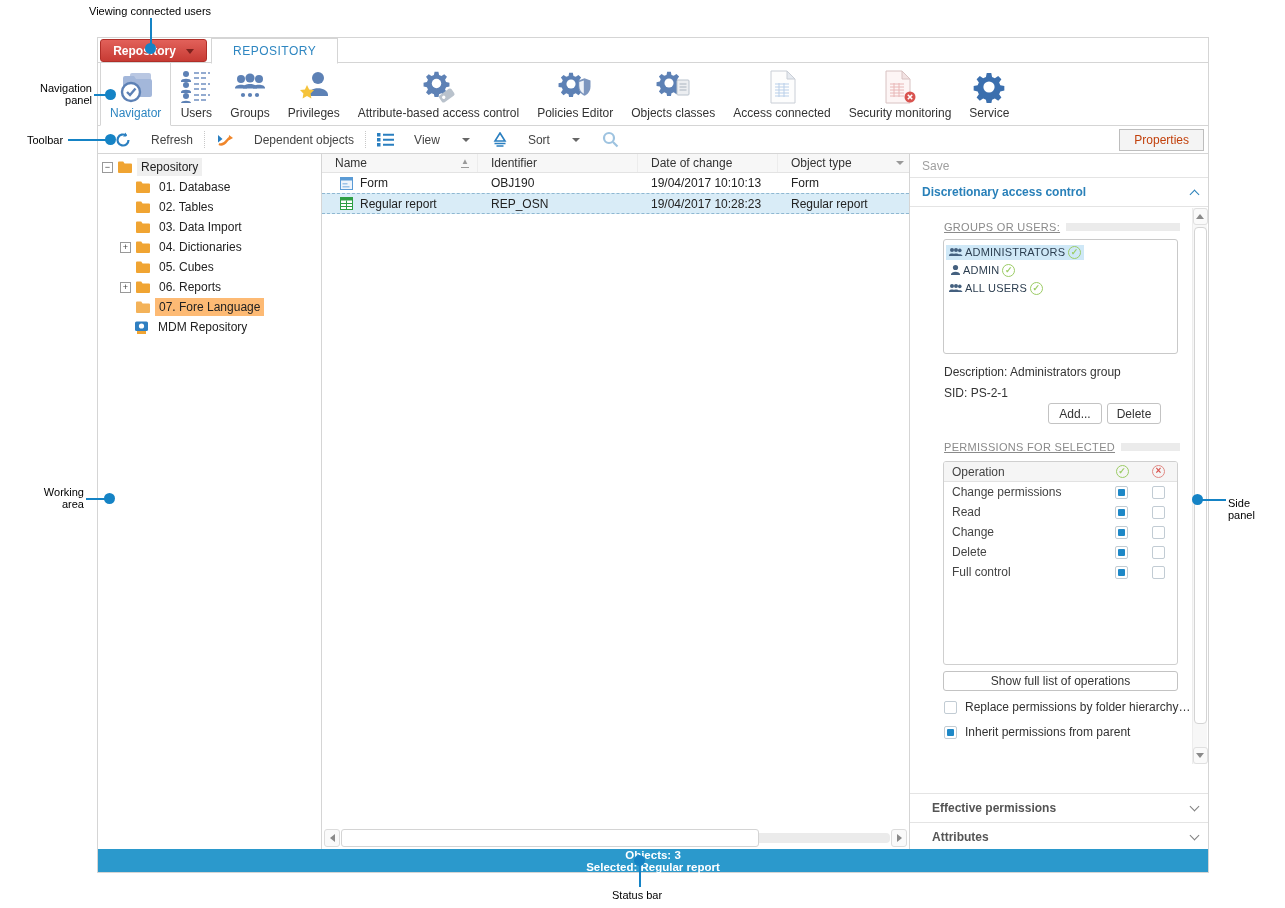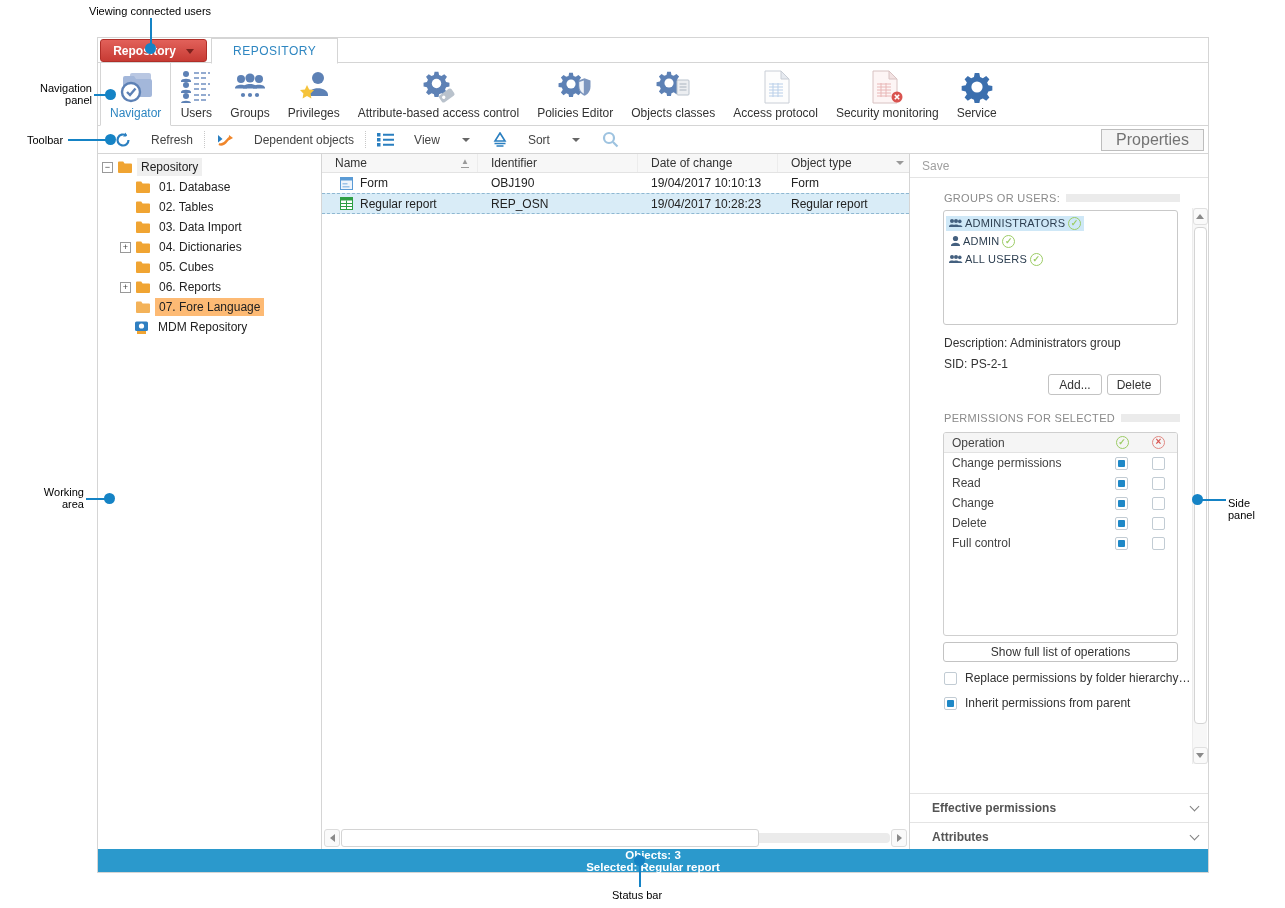--- a/index.html
+++ b/index.html
@@ -32,21 +32,21 @@
   .ribbon-item.selected .rlabel { color:#2e86c1; }
 
   
   .toolbar { height:28px; border-bottom:1px solid #d5d5d5; display:flex; align-items:center;
     font-size:12px; color:#444; padding-left:6px; position:relative; background:#fff; }
   .tb-group { display:flex; align-items:center; gap:20px; padding:0 11px; }
   .tb-sep { width:1px; height:17px; border-left:1px dotted #c8c8c8; }
   .dd-caret { width:0; height:0; border-left:4px solid transparent; border-right:4px solid transparent;
     border-top:4px solid #666; margin-left:2px; }
   .properties-btn { position:absolute; right:4px; top:3px; height:22px; padding:0 14px;
-    background:#f4f4f4; border:1px solid #bdbdbd; font-size:16px; color:#737373;
+    background:#f4f4f4; border:1px solid #bdbdbd; font-size:12px; color:#c2410c;
     display:flex; align-items:center; }
 
   
   .content { position:absolute; left:0; top:116px; width:1110px; height:697px; display:flex; background:#fff; }
 
   
   .tree { width:224px; border-right:1px solid #d5d5d5; padding-top:3px; font-size:12px; position:relative; }
   .tree-row { height:20px; display:flex; align-items:center; gap:4px; white-space:nowrap; }
   .expbox { width:11px; height:11px; border:1px solid #999; background:#fff; font-size:9px; line-height:9px;
     text-align:center; color:#444; flex:0 0 auto; }
@@ -87,21 +87,21 @@
     border-bottom:1px solid #e4e4e4; }
   .dac-header { height:29px; display:flex; align-items:center; padding-left:12px; color:#2980b9;
     font-weight:bold; border-bottom:1px solid #e4e4e4; }
   .chev { width:7px; height:7px; border-right:1.6px solid #7f7f7f; border-bottom:1.6px solid #7f7f7f; }
   .chev.down { transform:rotate(45deg); }
   .chev.up { transform:rotate(-135deg); border-color:#2980b9; }
   .dac-header .chev { margin-left:auto; margin-right:10px; margin-top:4px; }
   .dac-body { flex:1; position:relative; }
 
   .sec-label { position:absolute; left:34px; right:28px; display:flex; align-items:center; gap:6px;
-    color:#8a8a8a; font-size:11px; letter-spacing:.3px; }
+    color:#8a8a8a; font-size:11px; letter-spacing:.3px;text-decoration:underline; }
   .sec-label .bar { flex:1; height:8px; background:#ebebeb; }
 
   .listbox { position:absolute; left:33px; top:32px; width:235px; height:115px; background:#fff;
     border:1px solid #c9c9c9; border-radius:3px; padding:3px 2px; overflow:hidden; }
   .gu-row { height:18px; display:flex; align-items:center; }
   .gu-inner { display:inline-flex; align-items:center; gap:2px; padding:1px 3px 1px 2px;
     font-size:11px; color:#2c3e50; letter-spacing:.2px; }
   .gu-row.selected .gu-inner { background:#cfe8f7; }
   .gcheck { width:13px; height:13px; border:1.4px solid #9ccc65; border-radius:50%; color:#9ccc65;
     font-size:9px; line-height:10px; text-align:center; font-weight:bold; flex:0 0 auto; margin-left:1px; }
@@ -268,21 +268,21 @@
         <span class="ricon">
           <svg width="30" height="34" viewBox="0 0 30 34">
             <path d="M4 1h16l8 8v24H4z" fill="#fdfdfd" stroke="#c9ced6"></path>
             <path d="M20 1l8 8h-8z" fill="#e6eaf0" stroke="#c9ced6"></path>
             <g stroke="#b9cfe9">
                 <path d="M8 14h14M8 17h14M8 20h14M8 23h14M8 26h14"></path>
               </g>
             <path d="M12 13v14M17 13v14" stroke="#b9cfe9"></path>
           </svg>
         </span>
-        <span class="rlabel">Access protocol</span>
+        <span class="rlabel">Access connected</span>
       </div>
       <div class="ribbon-item">
         <span class="ricon">
           <svg width="36" height="34" viewBox="0 0 36 34">
             <path d="M4 1h16l8 8v24H4z" fill="#fdf5f5" stroke="#d8c2c2"></path>
             <path d="M20 1l8 8h-8z" fill="#f2e2e2" stroke="#d8c2c2"></path>
             <g stroke="#e8b6b6">
                 <path d="M8 14h14M8 17h14M8 20h14M8 23h14M8 26h14"></path>
               </g>
             <path d="M12 13v14M17 13v14" stroke="#e8b6b6"></path>
@@ -490,20 +490,24 @@
           </div>
           <div class="hs-btn">
               <span class="tri-r"></span>
             </div>
         </div>
       </div>
 
       <div class="side">
         <div class="side-save">
           <span>Save</span>
+        </div>
+        <div class="dac-header">
+          <span>Discretionary access control</span>
+          <span class="chev up"></span>
         </div>
 
         <div class="dac-body">
           <div class="sec-label" style="top:14px">
             <span>GROUPS OR USERS:</span>
               <span class="bar"></span>
           </div>
 
           <div class="listbox">
             <div class="gu-row selected">

